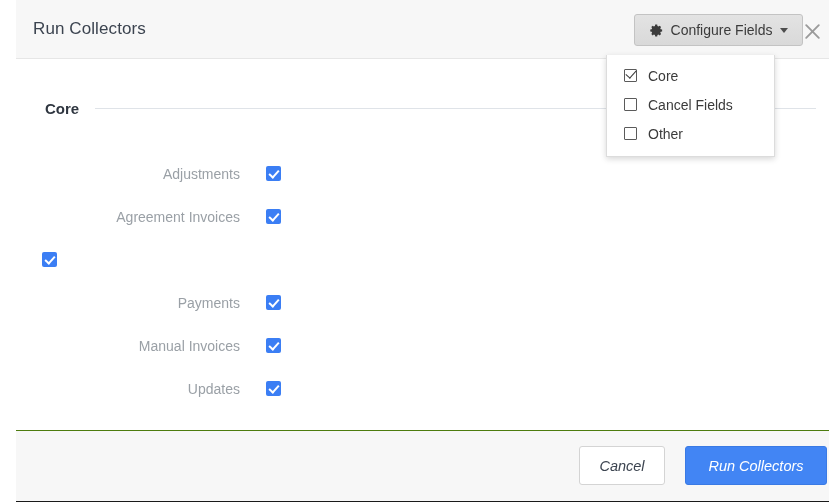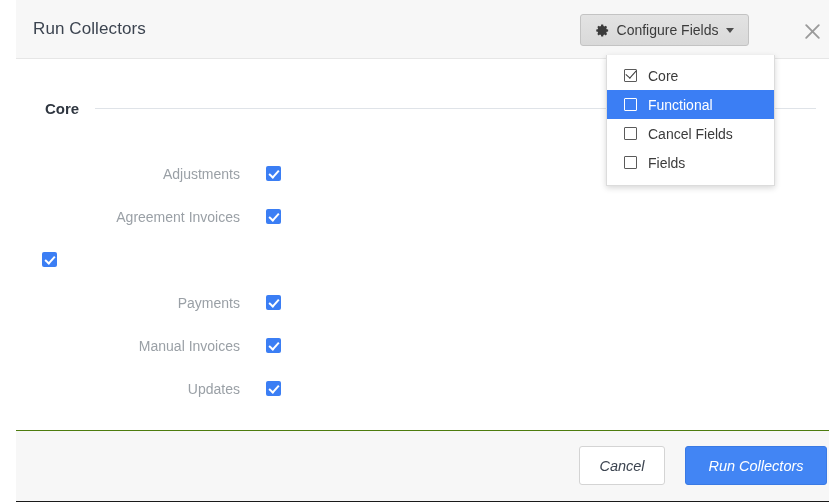--- a/index.html
+++ b/index.html
@@ -53,21 +53,21 @@
     display: flex;
     align-items: center;
     justify-content: center;
     cursor: pointer;
   }
   .close-btn svg { display: block; }
 
   
   .configure-btn {
     position: absolute;
-    left: 564px;
+    left: 618px;
     top: 14px;
     width: 169px;
     height: 32px;
     background: linear-gradient(#e3e3e3, #d9d9d9);
     border: 1px solid #c3c3c3;
     border-radius: 3px;
     box-sizing: border-box;
     display: flex;
     align-items: center;
     justify-content: center;
@@ -285,31 +285,27 @@
     </span>
     <span>Configure Fields</span>
     <span class="caret"></span>
   </div>
 
   <div class="dropdown">
     <div class="dropdown-item">
       <span class="dd-box checked"></span>
       <span>Core</span>
     </div>
-    <div class="dropdown-item selected">
-      <span class="dd-box"></span>
-      <span>Functional</span>
-    </div>
     <div class="dropdown-item">
       <span class="dd-box"></span>
       <span>Cancel Fields</span>
     </div>
     <div class="dropdown-item">
       <span class="dd-box"></span>
-      <span>Fields</span>
+      <span>Other</span>
     </div>
   </div>
 
   <div class="dialog-body">
 
     <div class="section-header">
       <div class="section-title">Core</div>
       <div class="section-rule"></div>
     </div>
 

